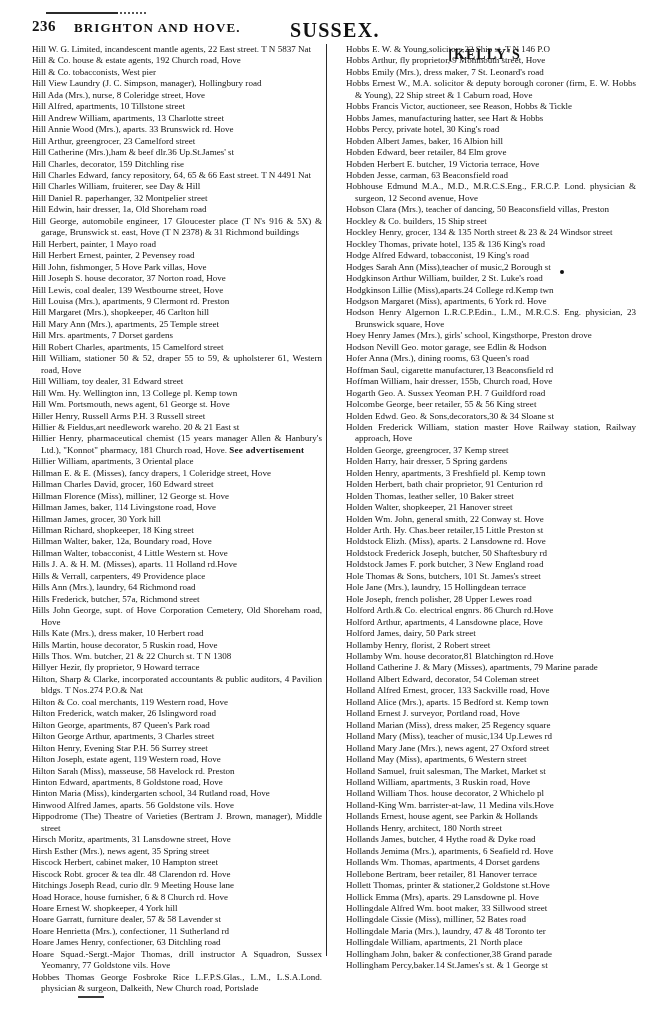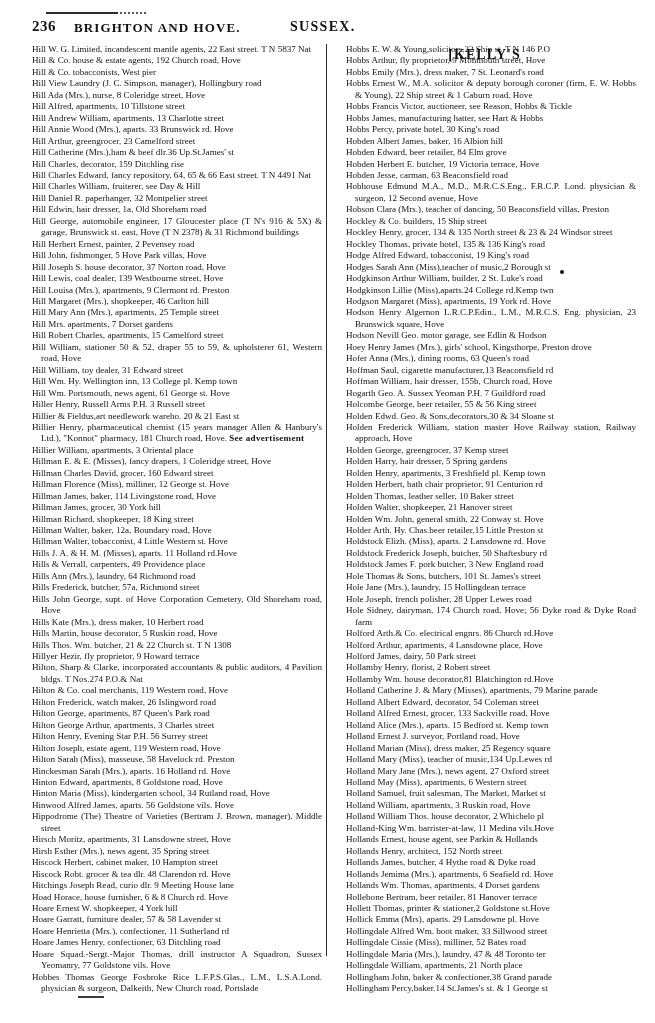--- a/index.html
+++ b/index.html
@@ -66,21 +66,21 @@
     font-size: 13px;
     letter-spacing: 1.1px;
     color: #121212;
   }
   .head-center {
     position: absolute;
     left: 290px;
     top: 1px;
     font-family: "Liberation Serif", "DejaVu Serif", serif;
     font-weight: bold;
-    font-size: 14px;
+    font-size: 20px;
     letter-spacing: 1.3px;
     color: #121212;
   }
   .head-right {
     position: absolute;
     right: 30px;
     top: 1px;
     font-family: "Liberation Serif", "DejaVu Serif", serif;
     font-weight: bold;
     font-size: 14px;
@@ -182,20 +182,21 @@
         <p class="entry just">Hill Andrew William, apartments, 13 Charlotte street</p>
         <p class="entry just">Hill Annie Wood (Mrs.), aparts. 33 Brunswick rd. Hove</p>
         <p class="entry just">Hill Arthur, greengrocer, 23 Camelford street</p>
         <p class="entry just">Hill Catherine (Mrs.),ham &amp; beef dlr.36 Up.St.James' st</p>
         <p class="entry just">Hill Charles, decorator, 159 Ditchling rise</p>
         <p class="entry just">Hill Charles Edward, fancy repository, 64, 65 &amp; 66 East street. T N 4491 Nat</p>
         <p class="entry just">Hill Charles William, fruiterer, see Day &amp; Hill</p>
         <p class="entry just">Hill Daniel R. paperhanger, 32 Montpelier street</p>
         <p class="entry just">Hill Edwin, hair dresser, 1a, Old Shoreham road</p>
         <p class="entry just">Hill George, automobile engineer, 17 Gloucester place (T N's 916 &amp; 5X) &amp; garage, Brunswick st. east, Hove (T N 2378) &amp; 31 Richmond buildings</p>
+        <p class="entry just">Hill Herbert, painter, 1 Mayo road</p>
         <p class="entry just">Hill Herbert Ernest, painter, 2 Pevensey road</p>
         <p class="entry just">Hill John, fishmonger, 5 Hove Park villas, Hove</p>
         <p class="entry just">Hill Joseph S. house decorator, 37 Norton road, Hove</p>
         <p class="entry just">Hill Lewis, coal dealer, 139 Westbourne street, Hove</p>
         <p class="entry just">Hill Louisa (Mrs.), apartments, 9 Clermont rd. Preston</p>
         <p class="entry just">Hill Margaret (Mrs.), shopkeeper, 46 Carlton hill</p>
         <p class="entry just">Hill Mary Ann (Mrs.), apartments, 25 Temple street</p>
         <p class="entry just">Hill Mrs. apartments, 7 Dorset gardens</p>
         <p class="entry just">Hill Robert Charles, apartments, 15 Camelford street</p>
         <p class="entry just">Hill William, stationer 50 &amp; 52, draper 55 to 59, &amp; upholsterer 61, Western road, Hove</p>
@@ -224,21 +225,20 @@
         <p class="entry just">Hills Thos. Wm. butcher, 21 &amp; 22 Church st.  T N 1308</p>
         <p class="entry just">Hillyer Hezir, fly proprietor, 9 Howard terrace</p>
         <p class="entry just">Hilton, Sharp &amp; Clarke, incorporated accountants &amp; public auditors, 4 Pavilion bldgs.  T Nos.274 P.O.&amp; Nat</p>
         <p class="entry just">Hilton &amp; Co. coal merchants, 119 Western road, Hove</p>
         <p class="entry just">Hilton Frederick, watch maker, 26 Islingword road</p>
         <p class="entry just">Hilton George, apartments, 87 Queen's Park road</p>
         <p class="entry just">Hilton George Arthur, apartments, 3 Charles street</p>
         <p class="entry just">Hilton Henry, Evening Star P.H. 56 Surrey street</p>
         <p class="entry just">Hilton Joseph, estate agent, 119 Western road, Hove</p>
         <p class="entry just">Hilton Sarah (Miss), masseuse, 58 Havelock rd. Preston</p>
-        <p class="entry just">Hinckesman Sarah (Mrs.), aparts. 16 Holland rd. Hove</p>
         <p class="entry just">Hinton Edward, apartments, 8 Goldstone road, Hove</p>
         <p class="entry just">Hinton Maria (Miss), kindergarten school, 34 Rutland road, Hove</p>
         <p class="entry just">Hinwood Alfred James, aparts. 56 Goldstone vils. Hove</p>
         <p class="entry just">Hippodrome (The) Theatre of Varieties (Bertram J. Brown, manager), Middle street</p>
         <p class="entry just">Hirsch Moritz, apartments, 31 Lansdowne street, Hove</p>
         <p class="entry just">Hirsh Esther (Mrs.), news agent, 35 Spring street</p>
         <p class="entry just">Hiscock Herbert, cabinet maker, 10 Hampton street</p>
         <p class="entry just">Hiscock Robt. grocer &amp; tea dlr. 48 Clarendon rd. Hove</p>
         <p class="entry just">Hitchings Joseph Read, curio dlr. 9 Meeting House lane</p>
         <p class="entry just">Hoad Horace, house furnisher, 6 &amp; 8 Church rd. Hove</p>
@@ -263,24 +263,24 @@
         <p class="entry just">Hobden Jesse, carman, 63 Beaconsfield road</p>
         <p class="entry just">Hobhouse Edmund M.A., M.D., M.R.C.S.Eng., F.R.C.P. Lond. physician &amp; surgeon, 12 Second avenue, Hove</p>
         <p class="entry just">Hobson Clara (Mrs.), teacher of dancing, 50 Beaconsfield villas, Preston</p>
         <p class="entry just">Hockley &amp; Co. builders, 15 Ship street</p>
         <p class="entry just">Hockley Henry, grocer, 134 &amp; 135 North street &amp; 23 &amp; 24 Windsor street</p>
         <p class="entry just">Hockley Thomas, private hotel, 135 &amp; 136 King's road</p>
         <p class="entry just">Hodge Alfred Edward, tobacconist, 19 King's road</p>
         <p class="entry just">Hodges Sarah Ann (Miss),teacher of music,2 Borough st</p>
         <p class="entry just">Hodgkinson Arthur William, builder, 2 St. Luke's road</p>
         <p class="entry just">Hodgkinson Lillie (Miss),aparts.24 College rd.Kemp twn</p>
-        <p class="entry just">Hodgson Margaret (Miss), apartments, 19 York rd. Hove</p>
+        <p class="entry just">Hodgson Margaret (Miss), apartments, 6 York rd. Hove</p>
         <p class="entry just">Hodson Henry Algernon L.R.C.P.Edin., L.M., M.R.C.S. Eng. physician, 23 Brunswick square, Hove</p>
+        <p class="entry just">Hoey Henry James (Mrs.), girls' school, Kingsthorpe, Preston drove</p>
         <p class="entry just">Hodson Nevill Geo. motor garage, see Edlin &amp; Hodson</p>
-        <p class="entry just">Hoey Henry James (Mrs.), girls' school, Kingsthorpe, Preston drove</p>
         <p class="entry just">Hofer Anna (Mrs.), dining rooms, 63 Queen's road</p>
         <p class="entry just">Hoffman Saul, cigarette manufacturer,13 Beaconsfield rd</p>
         <p class="entry just">Hoffman William, hair dresser, 155b, Church road, Hove</p>
         <p class="entry just">Hogarth Geo. A. Sussex Yeoman P.H. 7 Guildford road</p>
         <p class="entry just">Holcombe George, beer retailer, 55 &amp; 56 King street</p>
         <p class="entry just">Holden Edwd. Geo. &amp; Sons,decorators,30 &amp; 34 Sloane st</p>
         <p class="entry just">Holden Frederick William, station master Hove Railway station, Railway approach, Hove</p>
         <p class="entry just">Holden George, greengrocer, 37 Kemp street</p>
         <p class="entry just">Holden Harry, hair dresser, 5 Spring gardens</p>
         <p class="entry just">Holden Henry, apartments, 3 Freshfield pl. Kemp town</p>
@@ -288,41 +288,40 @@
         <p class="entry just">Holden Thomas, leather seller, 10 Baker street</p>
         <p class="entry just">Holden Walter, shopkeeper, 21 Hanover street</p>
         <p class="entry just">Holden Wm. John, general smith, 22 Conway st. Hove</p>
         <p class="entry just">Holder Arth. Hy. Chas.beer retailer,15 Little Preston st</p>
         <p class="entry just">Holdstock Elizh. (Miss), aparts. 2 Lansdowne rd. Hove</p>
         <p class="entry just">Holdstock Frederick Joseph, butcher, 50 Shaftesbury rd</p>
         <p class="entry just">Holdstock James F. pork butcher, 3 New England road</p>
         <p class="entry just">Hole Thomas &amp; Sons, butchers, 101 St. James's street</p>
         <p class="entry just">Hole Jane (Mrs.), laundry, 15 Hollingdean terrace</p>
         <p class="entry just">Hole Joseph, french polisher, 28 Upper Lewes road</p>
-        <p class="entry just">Hole Sidney, dairyman, 174 Church road, Hove;  56 Dyke road &amp; Dyke Road farm</p>
         <p class="entry just">Holford Arth.&amp; Co. electrical engnrs. 86 Church rd.Hove</p>
         <p class="entry just">Holford Arthur, apartments, 4 Lansdowne place, Hove</p>
         <p class="entry just">Holford James, dairy, 50 Park street</p>
         <p class="entry just">Hollamby Henry, florist, 2 Robert street</p>
         <p class="entry just">Hollamby Wm. house decorator,81 Blatchington rd.Hove</p>
         <p class="entry just">Holland Catherine J. &amp; Mary (Misses), apartments, 79 Marine parade</p>
         <p class="entry just">Holland Albert Edward, decorator, 54 Coleman street</p>
         <p class="entry just">Holland Alfred Ernest, grocer, 133 Sackville road, Hove</p>
         <p class="entry just">Holland Alice (Mrs.), aparts. 15 Bedford st. Kemp town</p>
         <p class="entry just">Holland Ernest J. surveyor, Portland road, Hove</p>
         <p class="entry just">Holland Marian (Miss), dress maker, 25 Regency square</p>
         <p class="entry just">Holland Mary (Miss), teacher of music,134 Up.Lewes rd</p>
         <p class="entry just">Holland Mary Jane (Mrs.), news agent, 27 Oxford street</p>
         <p class="entry just">Holland May (Miss), apartments, 6 Western street</p>
         <p class="entry just">Holland Samuel, fruit salesman, The Market, Market st</p>
         <p class="entry just">Holland William, apartments, 3 Ruskin road, Hove</p>
         <p class="entry just">Holland William Thos. house decorator, 2 Whichelo pl</p>
         <p class="entry just">Holland-King Wm. barrister-at-law, 11 Medina vils.Hove</p>
         <p class="entry just">Hollands Ernest, house agent, see Parkin &amp; Hollands</p>
-        <p class="entry just">Hollands Henry, architect, 152 North street</p>
+        <p class="entry just">Hollands Henry, architect, 180 North street</p>
         <p class="entry just">Hollands James, butcher, 4 Hythe road &amp; Dyke road</p>
         <p class="entry just">Hollands Jemima (Mrs.), apartments, 6 Seafield rd. Hove</p>
         <p class="entry just">Hollands Wm. Thomas, apartments, 4 Dorset gardens</p>
         <p class="entry just">Hollebone Bertram, beer retailer, 81 Hanover terrace</p>
         <p class="entry just">Hollett Thomas, printer &amp; stationer,2 Goldstone st.Hove</p>
         <p class="entry just">Hollick Emma (Mrs), aparts. 29 Lansdowne pl. Hove</p>
         <p class="entry just">Hollingdale Alfred Wm. boot maker, 33 Sillwood street</p>
         <p class="entry just">Hollingdale Cissie (Miss), milliner, 52 Bates road</p>
         <p class="entry just">Hollingdale Maria (Mrs.), laundry, 47 &amp; 48 Toronto ter</p>
         <p class="entry just">Hollingdale William, apartments, 21 North place</p>

